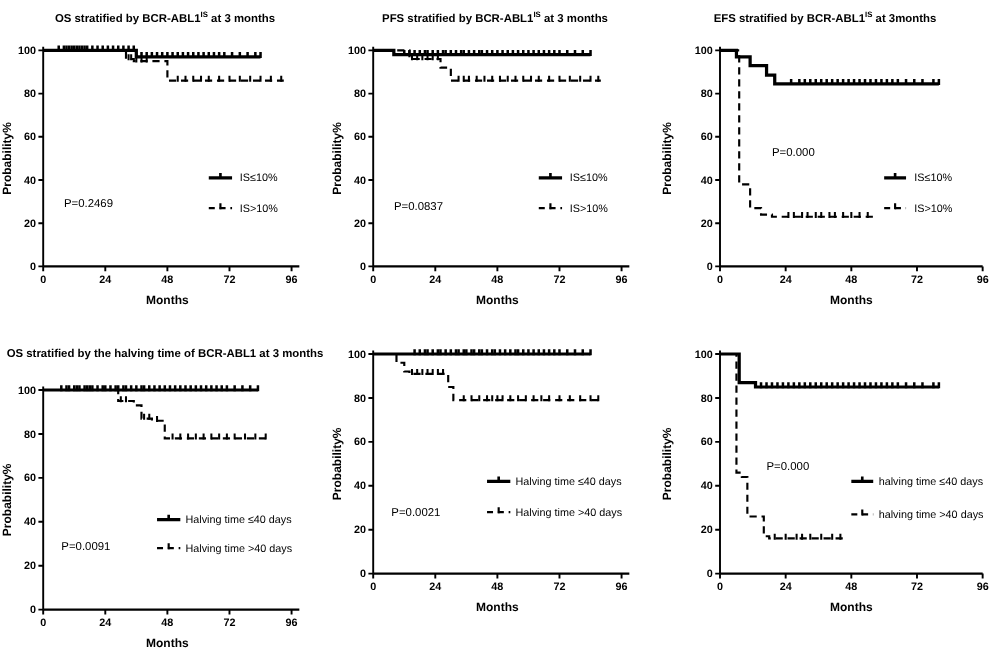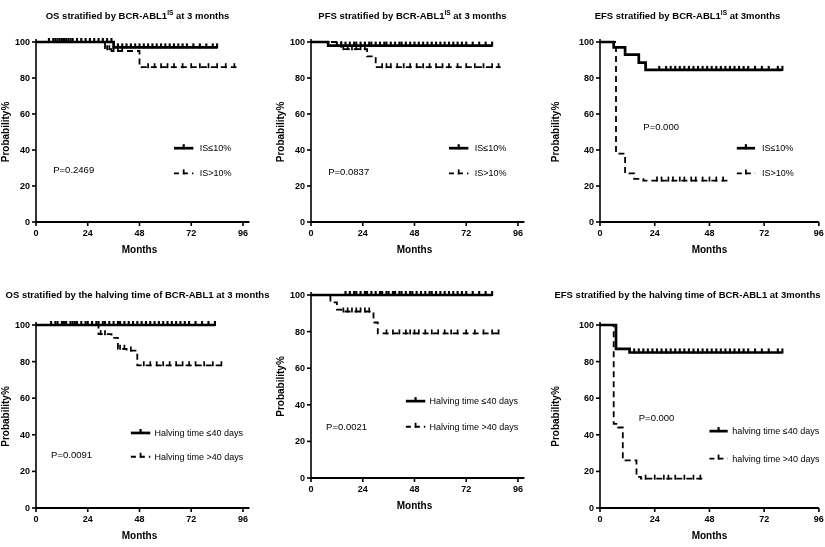--- a/index.html
+++ b/index.html
@@ -560,21 +560,20 @@
           <text x="154.58" y="131.14" font-size="9" font-weight="normal">Halving time ≤40 days</text>
           <line x1="130.864" y1="153.76" x2="150.268" y2="153.76" stroke="#000000" stroke-width="1.8" stroke-dasharray="5 4"></line>
           <line x1="140.566" y1="149.76" x2="140.566" y2="154.76" stroke="#000000" stroke-width="1.8"></line>
           <text x="154.58" y="156.76" font-size="9" font-weight="normal">Halving time &gt;40 days</text>
         </g>
         <text x="51.092" y="156.76" font-size="9.5" font-weight="normal">P=0.0021</text>
       </svg>
   </div>
 
   <div class="panel r2">
-    <div class="ptitle"><span>EFS stratified by the halving time of BCR-ABL1 at 3months</span><sup></sup><span></span></div>
     <svg class="plot" width="275" height="244" viewBox="0 0 275 244">
         <g stroke="#000000">
           <line x1="50" y1="19" x2="50" y2="205" stroke-width="1.6"></line>
           <line x1="46" y1="205" x2="50" y2="205" stroke-width="1.6"></line>
           <text x="44" y="208" font-size="9" font-weight="bold" text-anchor="end" stroke="none">0</text>
           <line x1="46" y1="168.4" x2="50" y2="168.4" stroke-width="1.6"></line>
           <text x="44" y="171.4" font-size="9" font-weight="bold" text-anchor="end" stroke="none">20</text>
           <line x1="46" y1="131.8" x2="50" y2="131.8" stroke-width="1.6"></line>
           <text x="44" y="134.8" font-size="9" font-weight="bold" text-anchor="end" stroke="none">40</text>
           <line x1="46" y1="95.2" x2="50" y2="95.2" stroke-width="1.6"></line>

